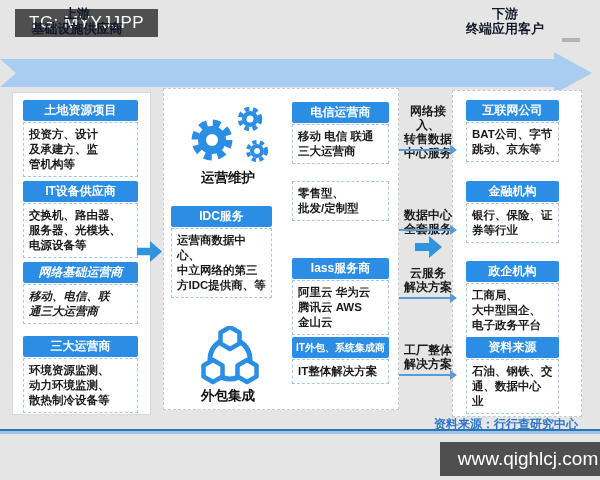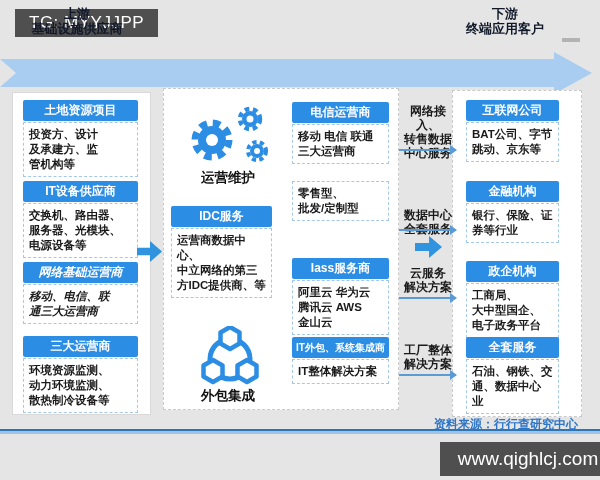--- a/index.html
+++ b/index.html
@@ -192,21 +192,21 @@
     <div class="b">工商局、
 大中型国企、
 电子政务平台</div>
   </div>
   <div class="bbox" id="r2">
     <div class="h">金融机构</div>
     <div class="b">银行、保险、证
 券等行业</div>
   </div>
   <div class="bbox" id="r4">
-    <div class="h">全套服务</div>
+    <div class="h">资料来源</div>
     <div class="b">石油、钢铁、交
 通、数据中心
 业</div>
   </div>
 
   <div id="source-note">资料来源：行行查研究中心</div>
   <div id="divider-dark"></div>
   <div id="divider-light"></div>
   <div id="site-badge">www.qighlcj.com</div>
 

